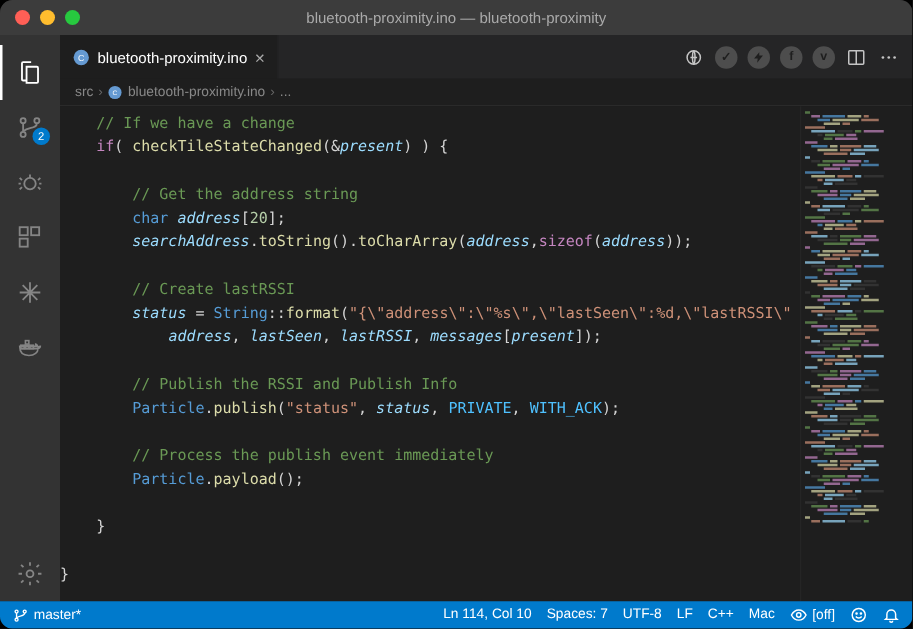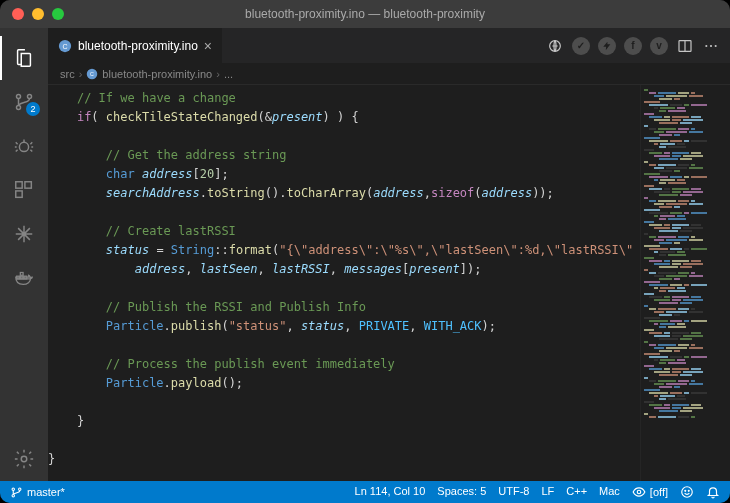--- a/index.html
+++ b/index.html
@@ -836,21 +836,21 @@
             <circle cx="6" cy="18" r="2.2"></circle>
             <circle cx="18" cy="6" r="2.2"></circle>
             <path d="M6 8.2v7.6"></path>
             <path d="M18 8.2c0 5-7 3-12 7"></path>
           </svg>
         <span>master*</span>
       </span>
     </div>
     <div class="right">
       <span class="status-item">Ln 114, Col 10</span>
-      <span class="status-item">Spaces: 5</span>
+      <span class="status-item">Spaces: 7</span>
       <span class="status-item">UTF-8</span>
       <span class="status-item">LF</span>
       <span class="status-item">C++</span>
       <span class="status-item">Mac</span>
       <span class="status-item">
         <svg width="14" height="14" viewBox="0 0 24 24" fill="none" stroke="#fff" stroke-width="2">
             <path d="M2 12s3.5-7 10-7 10 7 10 7-3.5 7-10 7S2 12 2 12z"></path>
             <circle cx="12" cy="12" r="3"></circle>
           </svg>
         <span>[off]</span>

